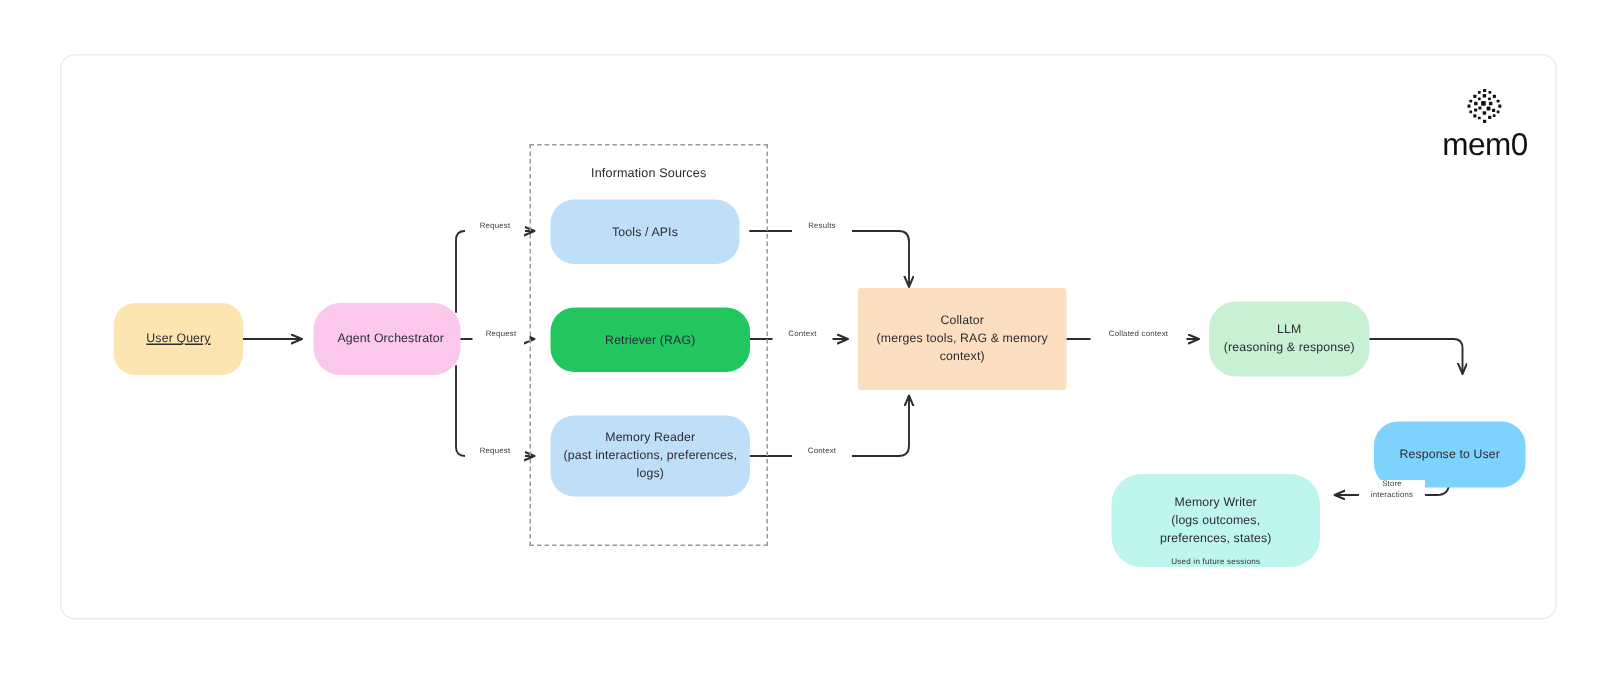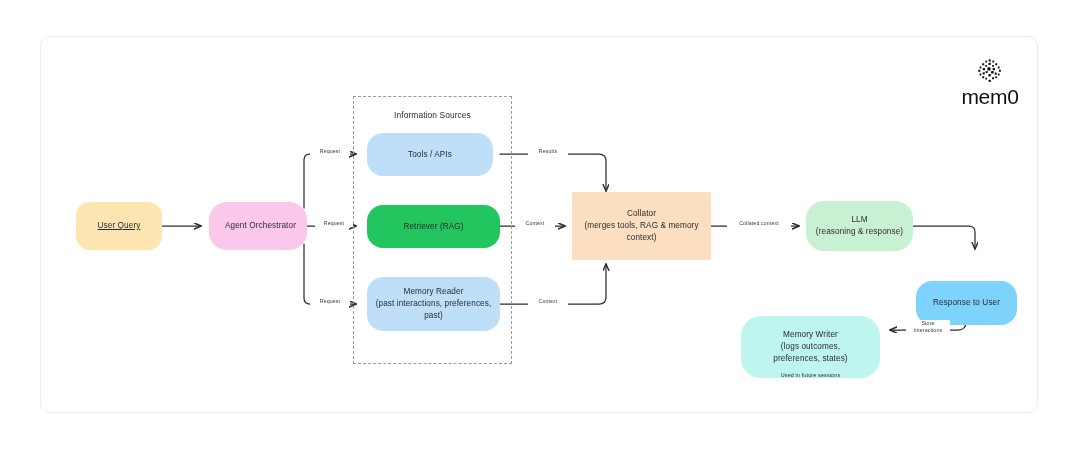--- a/index.html
+++ b/index.html
@@ -152,21 +152,21 @@
   <span>Tools / APIs</span>
 </div>
 
 <div class="node" style="left:367px; top:205px; width:133px; height:43px; background:#22c55e; border-radius:16px;">
   <span>Retriever (RAG)</span>
 </div>
 
 <div class="node" style="left:367px; top:277px; width:133px; height:54px; background:#BFDEF8; border-radius:16px; flex-direction:column;">
   <span>Memory Reader</span>
   <span>(past interactions, preferences,</span>
-  <span>past)</span>
+  <span>logs)</span>
 </div>
 
 <div class="node" style="left:572px; top:192px; width:139px; height:68px; background:#FCDEC0; border-radius:2px; flex-direction:column;">
   <span>Collator</span>
   <span>(merges tools, RAG &amp; memory</span>
   <span>context)</span>
 </div>
 
 <div class="node" style="left:806px; top:201px; width:107px; height:50px; background:#C8F0D2; border-radius:18px; flex-direction:column;">
   <span>LLM</span>

